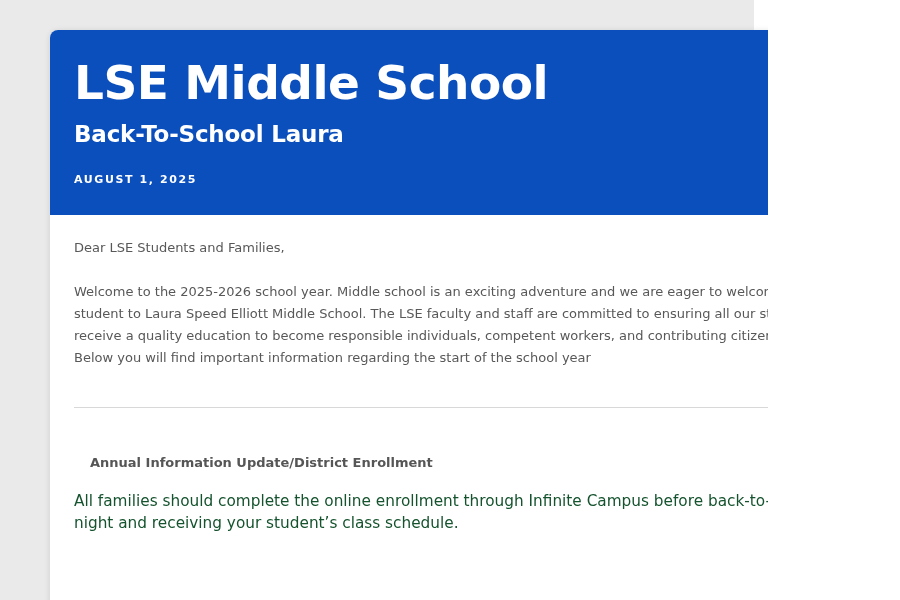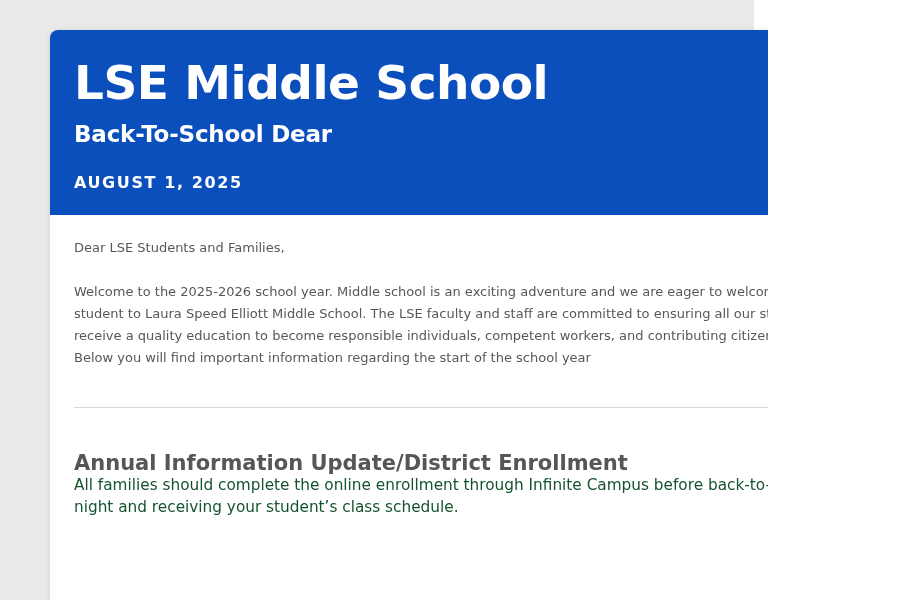--- a/index.html
+++ b/index.html
@@ -77,21 +77,21 @@
     color: #ffffff;
     font-size: 23px;
     line-height: 1.2;
     font-weight: 700;
     letter-spacing: -0.2px;
   }
 
   .header-date {
     margin: 24px 0 0 0;
     color: #ffffff;
-    font-size: 16px;
+    font-size: 11px;
     font-weight: 700;
     letter-spacing: 1.6px;
     text-transform: uppercase;
   }
 
   
   .card-body {
     padding: 22px 24px 30px 24px;
     box-sizing: border-box;
     background: #ffffff;
@@ -113,23 +113,23 @@
     border-top: 1px solid #d8d8d8;
     margin: 38px 0 0 0;
     width: 100%;
   }
 
   .section-block {
     margin-top: 44px;
   }
 
   .section-heading {
-    margin: 0;
+    margin: 16px;
     color: #565656;
-    font-size: 21px;
+    font-size: 13px;
     line-height: 22px;
     font-weight: 700;
   }
 
   .section-text {
     margin: 0;
     color: #14532d;
     font-size: 15.3px;
     line-height: 22px;
   }
@@ -149,21 +149,21 @@
 
 <div class="viewport">
 
   <div class="page-canvas"></div>
   <div class="scroll-gutter"></div>
 
   <article class="newsletter-card">
 
     <header class="card-header">
       <h1 class="header-title">LSE Middle School</h1>
-      <h2 class="header-subtitle">Back-To-School Dear</h2>
+      <h2 class="header-subtitle">Back-To-School Laura</h2>
       <div class="header-date">AUGUST 1, 2025</div>
     </header>
 
     <section class="card-body">
 
       <p class="body-paragraph">Dear LSE Students and Families,</p>
 
       <p class="body-paragraph">Welcome to the 2025-2026 school year. Middle school is an exciting adventure and we are eager to welcome your student to Laura Speed Elliott Middle School. The LSE faculty and staff are committed to ensuring all our students receive a quality education to become responsible individuals, competent workers, and contributing citizens. Below you will find important information regarding the start of the school year</p>
 
       <hr class="section-divider">

